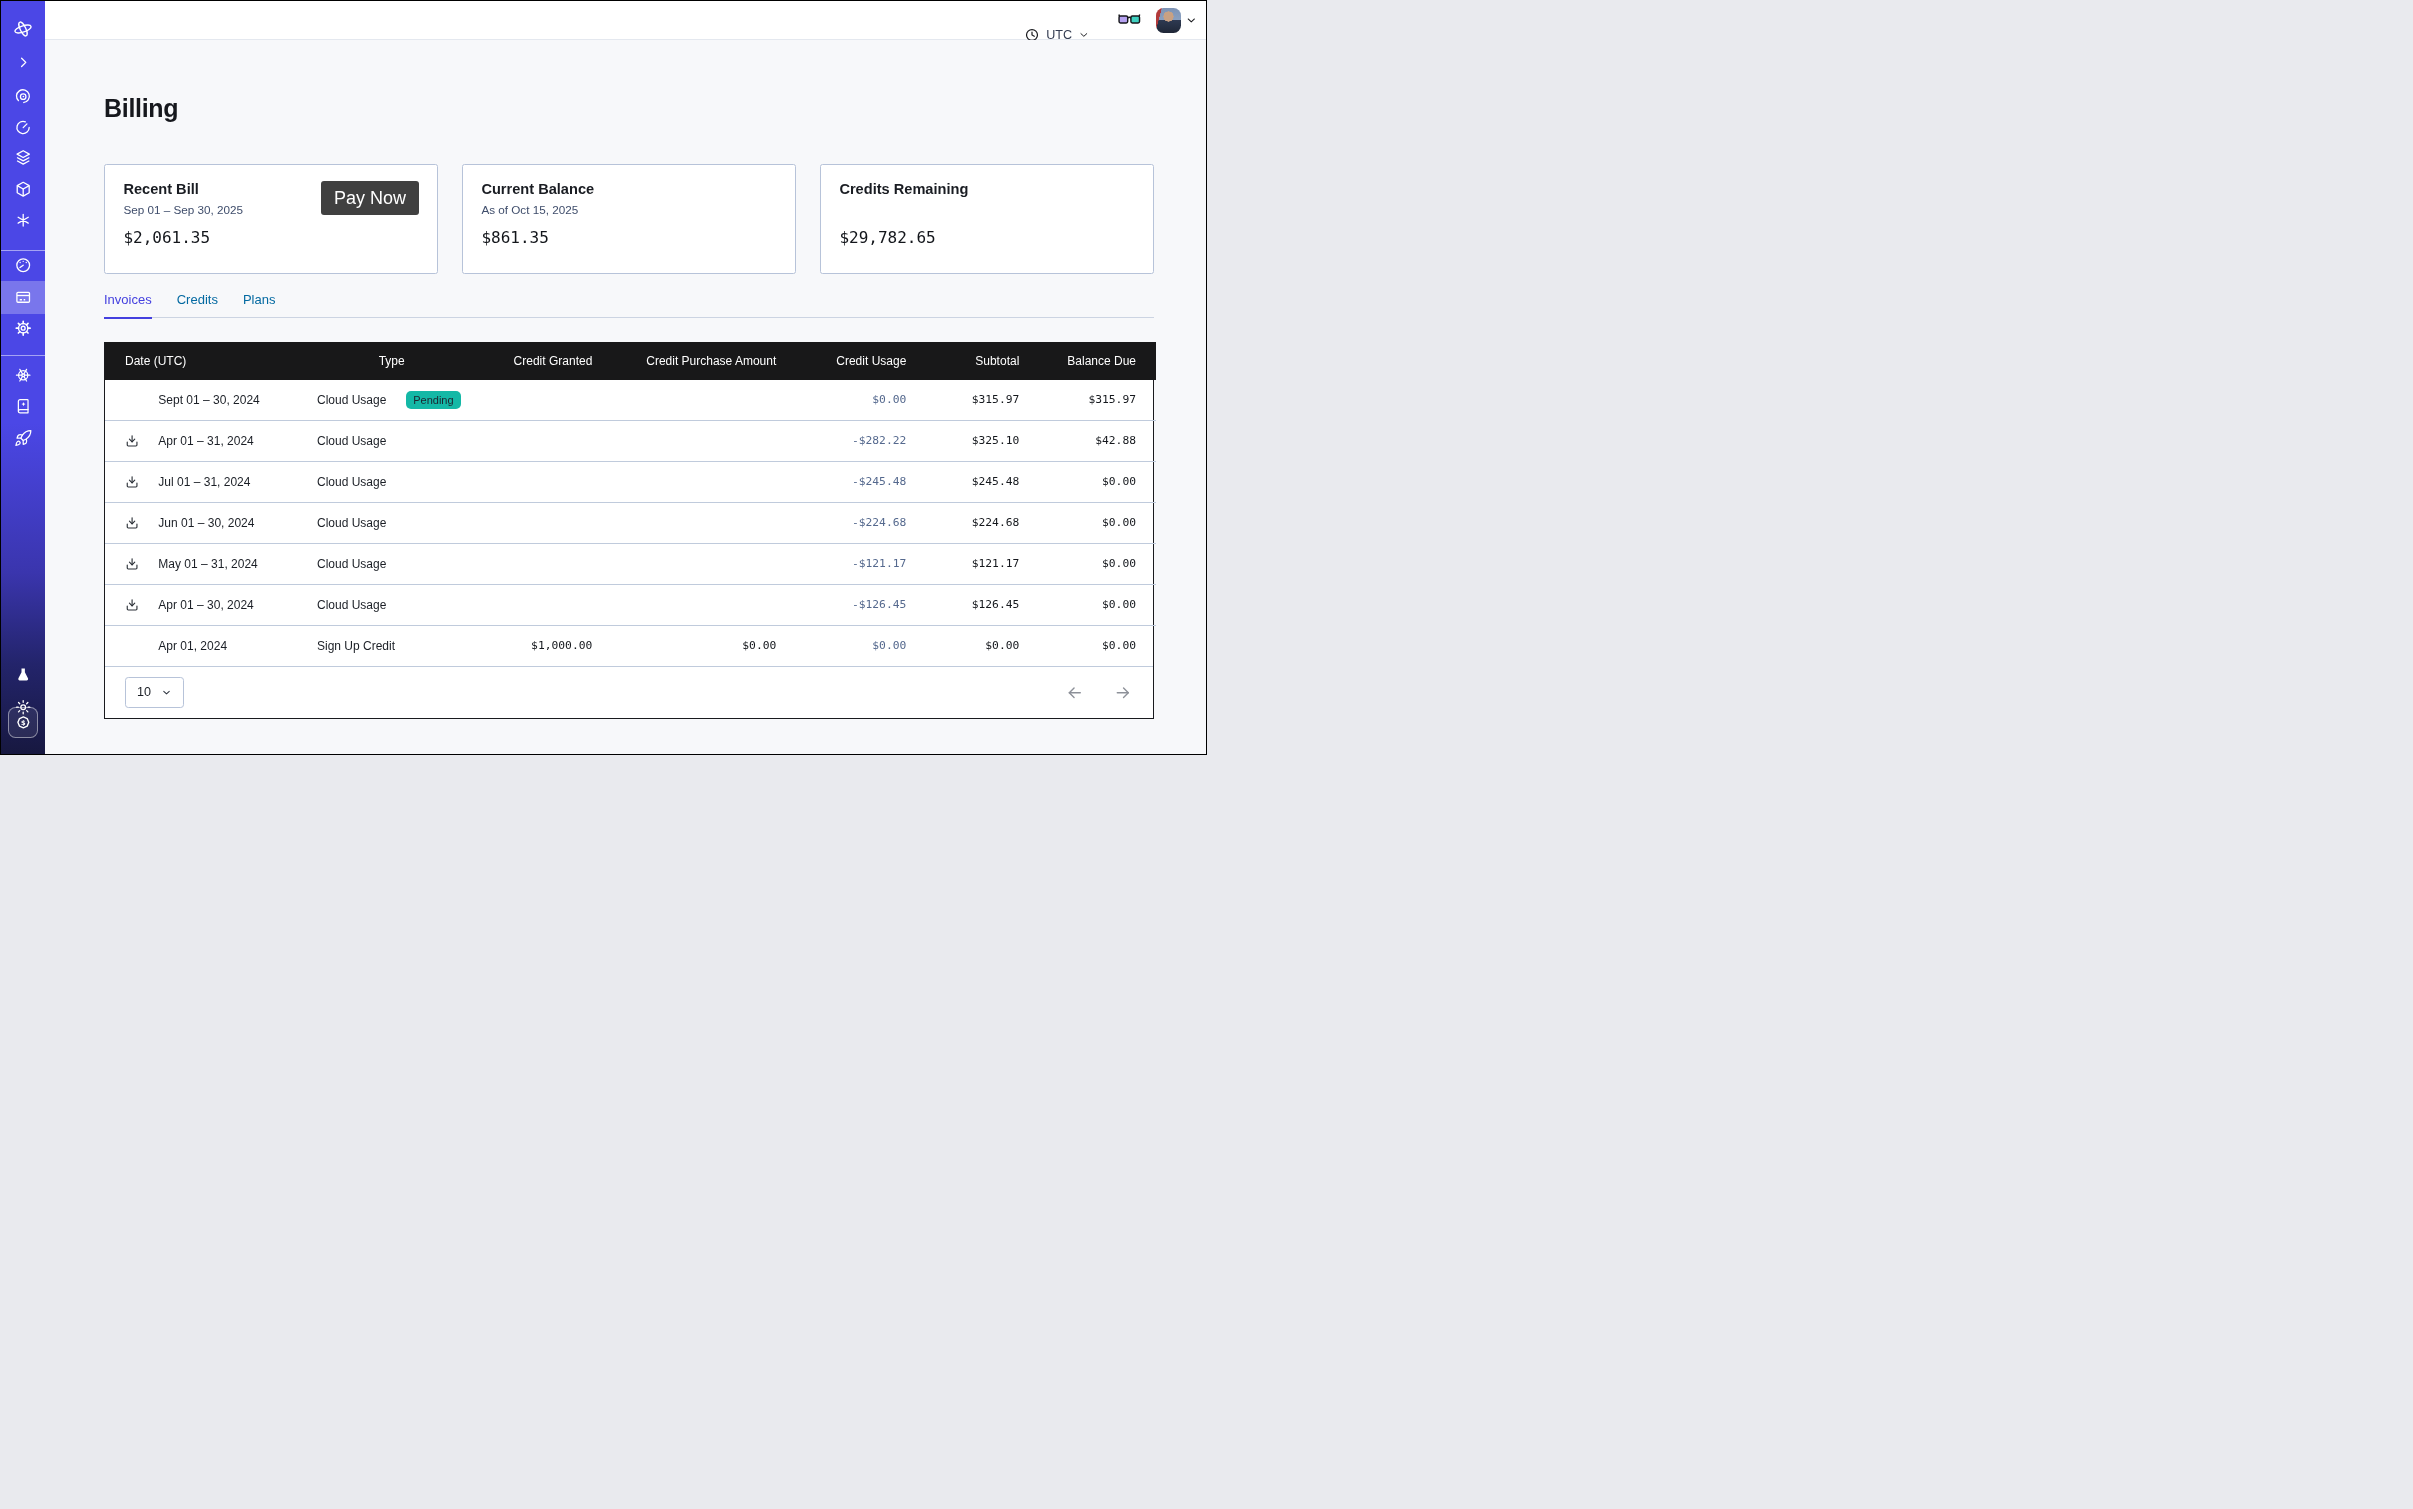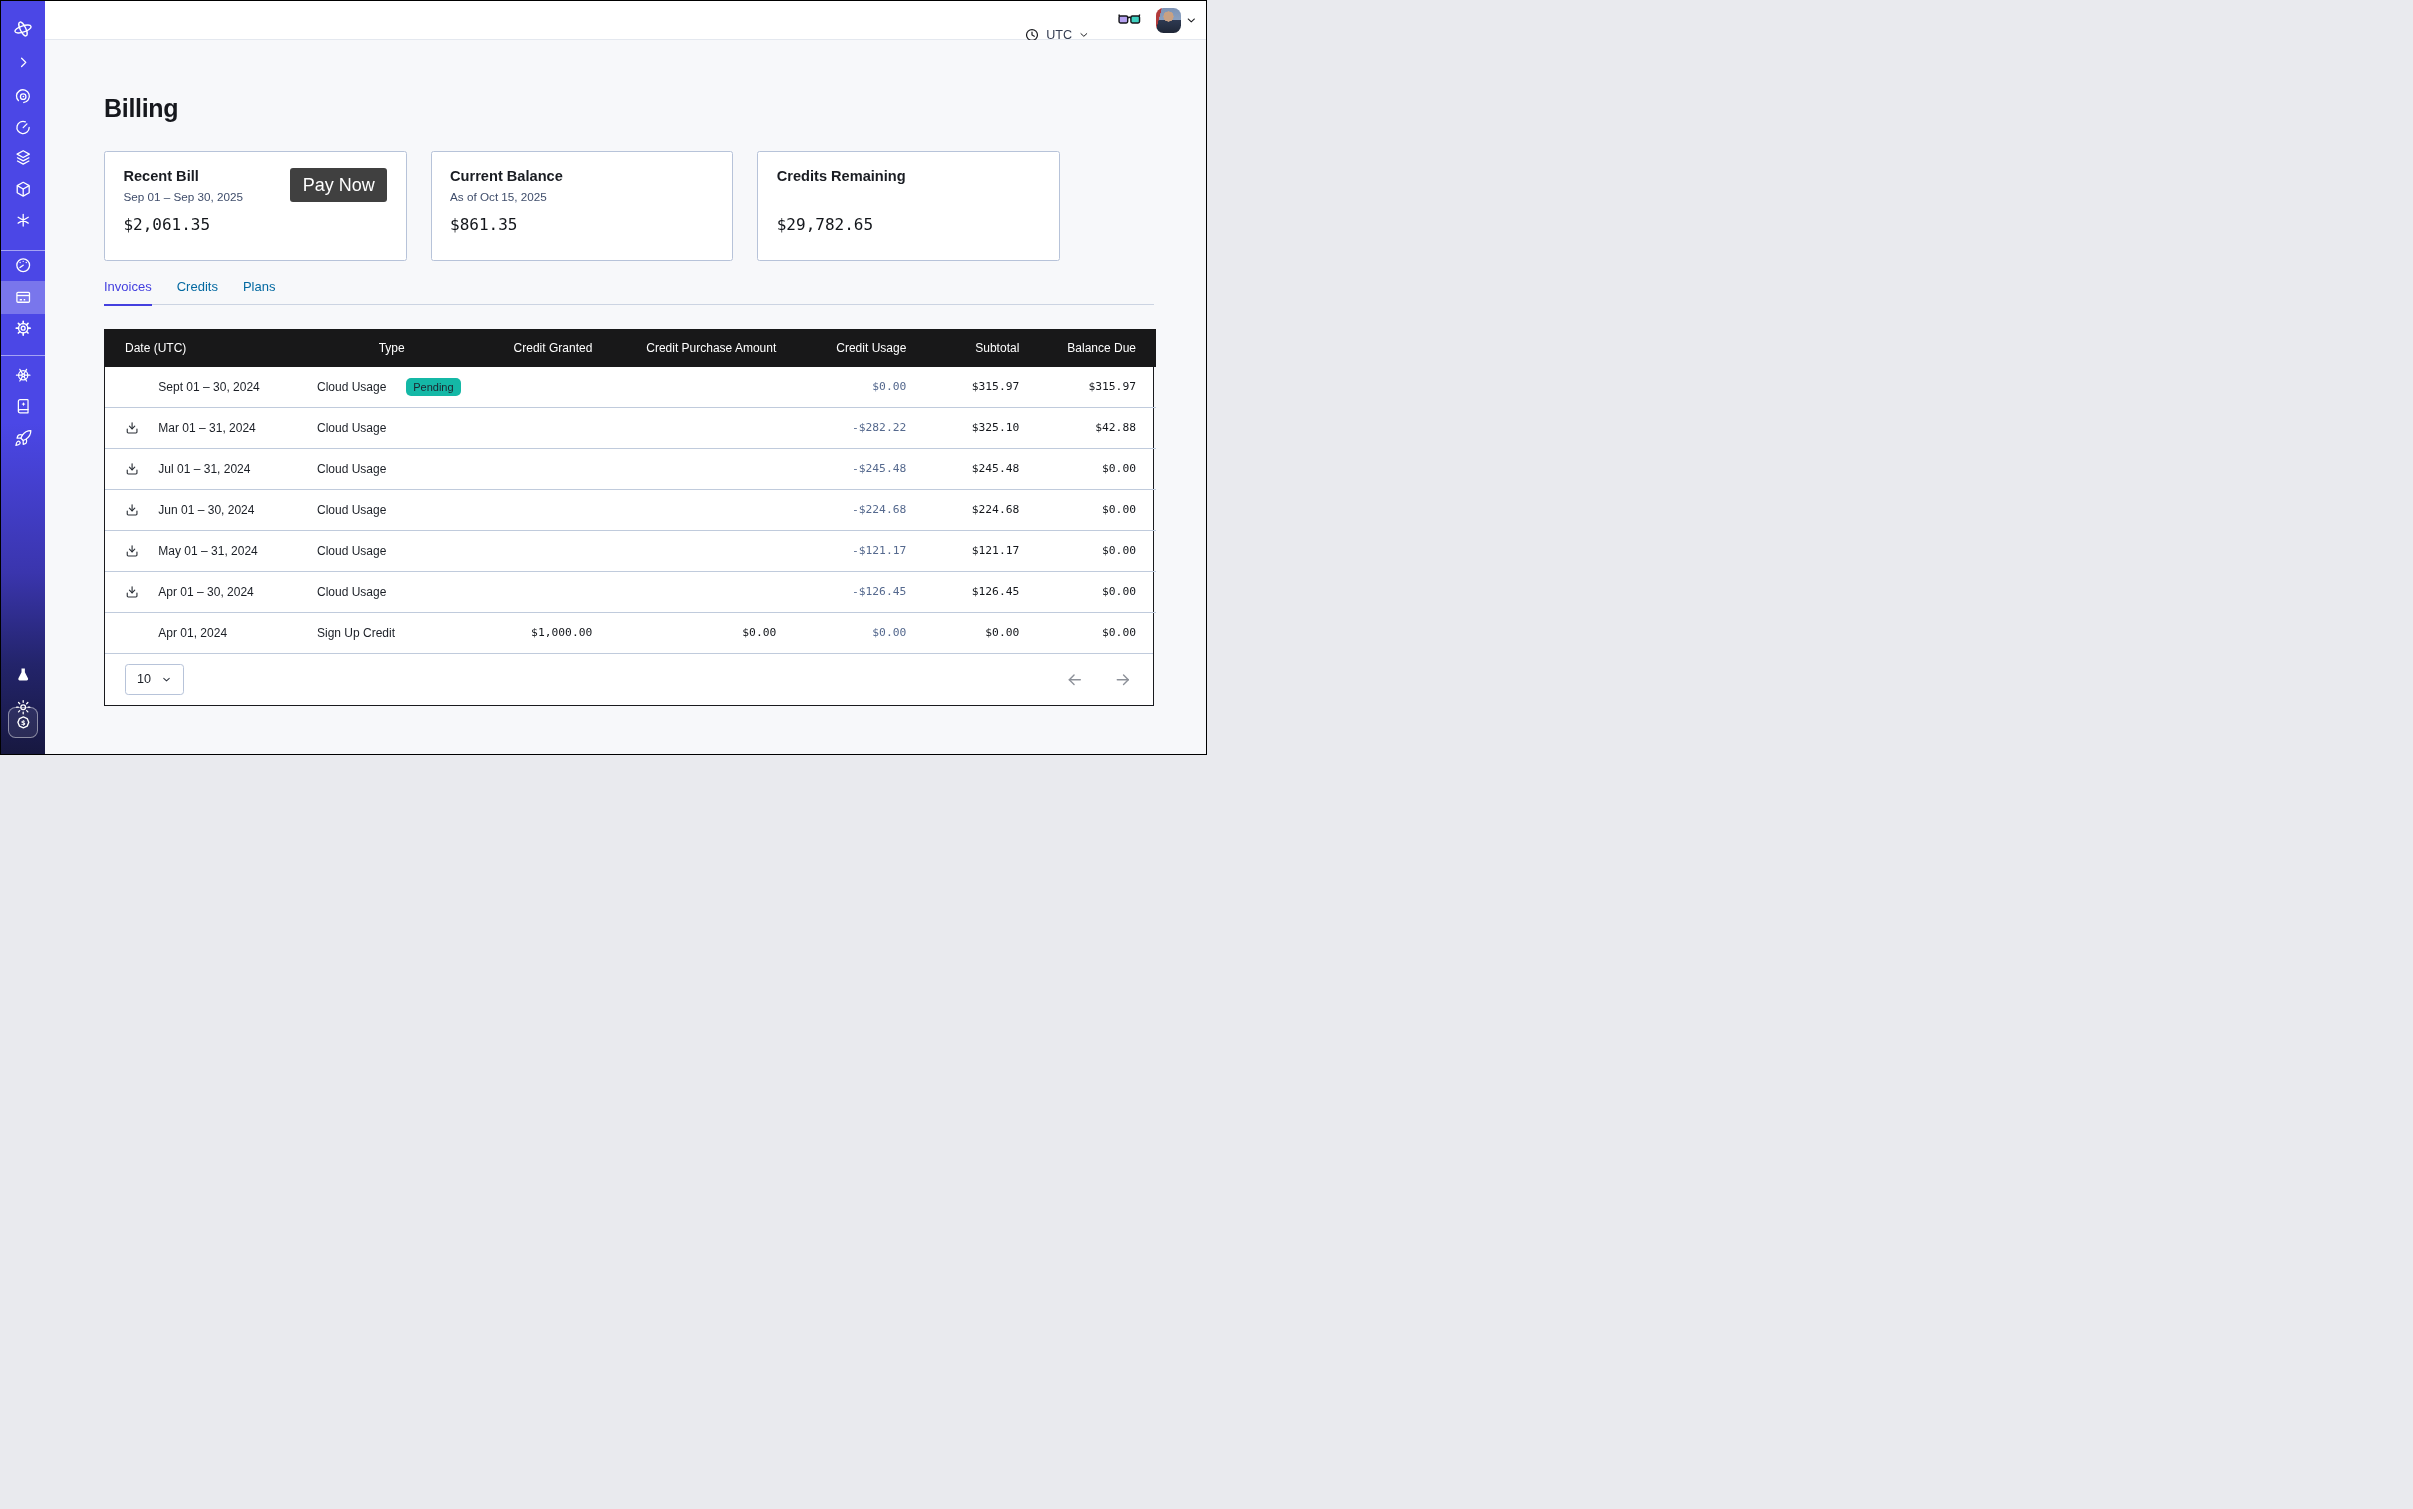--- a/index.html
+++ b/index.html
@@ -26,21 +26,21 @@
   .avatar{width:25px;height:25px;border-radius:7.5px;
     background:
       radial-gradient(circle at 50% 34%, #c9a183 0 24%, rgba(0,0,0,0) 25%),
       linear-gradient(105deg, #b23a3a 0 18%, rgba(0,0,0,0) 19%),
       linear-gradient(180deg,#7d93b5 0%,#8aa0c0 46%,#2e3a52 47%,#1f2737 100%);}
 
   
   .content{flex:1;background:#f7f8fa;padding-left:59px;overflow:hidden;}
   h1.page-title{margin:52px 0 0;font-size:25px;line-height:32px;font-weight:700;color:#16181d;letter-spacing:-0.3px;}
 
-  .cards{display:flex;gap:24px;margin-top:27px;width:956px;}
+  .cards{display:flex;gap:24px;margin-top:40px;width:1050px;}
   .card{flex:1;height:110px;box-sizing:border-box;background:#fff;border:0.8px solid #b7c3d9;border-radius:2.5px;
     padding:16px 18.4px;position:relative;}
   .card-title{font-size:14.6px;font-weight:700;color:#191c22;}
   .card-sub{font-size:11.7px;color:#3f4d6b;margin-top:5.9px;min-height:15px;}
   .card-amount{font-family:"DejaVu Sans Mono", monospace;font-size:16px;color:#13161b;margin-top:10px;}
   .paynow{position:absolute;top:16px;right:18.4px;background:#404040;color:#fff;font-size:18px;
     padding:6.7px 12.6px;border:none;border-radius:3px;cursor:pointer;font-family:inherit;}
 
   .tabs{display:flex;margin-top:18.4px;width:1050px;border-bottom:1.7px solid #ccd4e2;}
   .tab{font-size:13px;color:#0369a1;padding:0 0 9.2px;margin-right:25px;cursor:pointer;text-decoration:none;
@@ -305,21 +305,21 @@
 
   <tr>
     <td class="c-date">
       <span class="dl">
         <svg width="14.2" height="14.2" viewBox="0 0 24 24" fill="none" stroke="currentColor" stroke-width="1.9" stroke-linecap="round" stroke-linejoin="round">
           <path d="M12 3v10"></path>
                       <polyline points="7.5 8.8 12 13.3 16.5 8.8"></polyline>
           <path d="M3.8 13.5v5a1.7 1.7 0 0 0 1.7 1.7h13a1.7 1.7 0 0 0 1.7-1.7v-5"></path>
         </svg>
       </span>
-      <span class="date-text">Mar 01 – 31, 2024</span>
+      <span class="date-text">Apr 01 – 31, 2024</span>
     </td>
     <td class="c-type">
       <span>Cloud Usage</span>
       
     </td>
     <td class="num"></td>
     <td class="num"></td>
     <td class="num c-usage">-$282.22</td>
     <td class="num">$325.10</td>
     <td class="num c-bal">$42.88</td>

